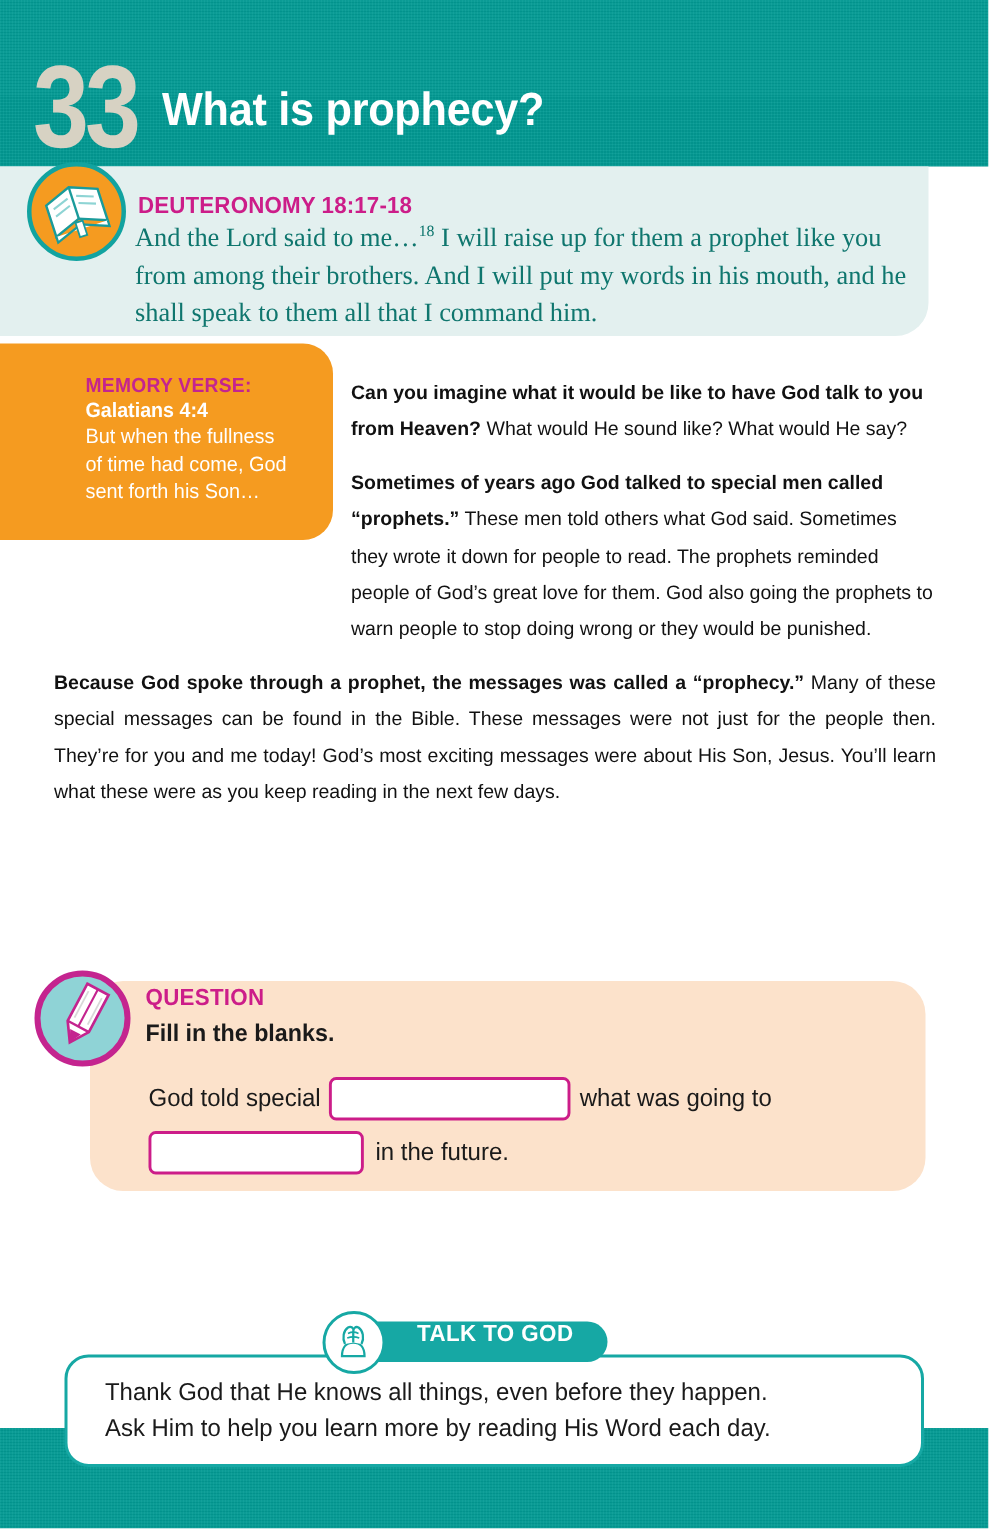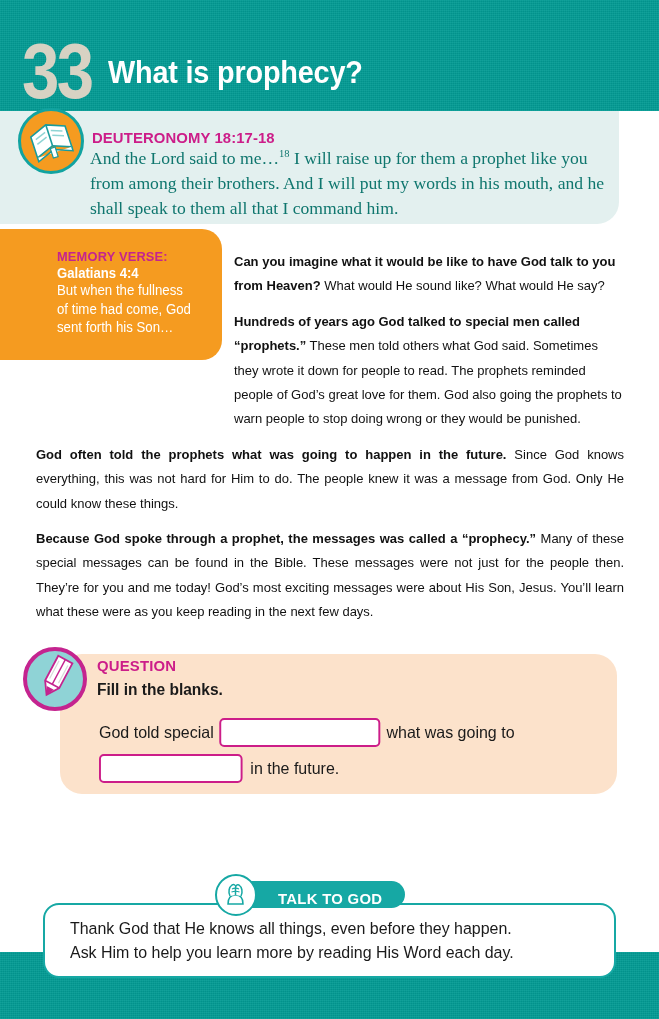--- a/index.html
+++ b/index.html
@@ -253,21 +253,21 @@
     z-index: 4;
   }
   .talk-badge {
     position: absolute;
     left: 236px; top: 881px;
     height: 27px;
     background: #16a8a4;
     border-radius: 14px;
     padding: 0 18px 0 42px;
     display: flex;
-    align-items: flex-end;
+    align-items: flex-start;
     z-index: 6;
   }
   .talk-badge-label {
     font-family: "Liberation Sans Narrow", "Liberation Sans", sans-serif;
     font-size: 15.5px;
     font-weight: bold;
     color: #ffffff;
     letter-spacing: 0.3px;
     transform: scaleX(0.96);
     transform-origin: left center;
@@ -329,24 +329,21 @@
 <div class="memory-label">MEMORY VERSE:</div>
 <div class="memory-ref">Galatians 4:4</div>
 <div class="memory-text">But when the fullness of time had come, God sent forth his Son…</div>
 
 <div class="body-copy">
   <div class="para-float"></div>
   <p class="indent-right">
     <b>Can you imagine what it would be like to have God talk to you from Heaven?</b><span> What would He sound like? What would He say?</span>
   </p>
   <p class="indent-right">
-    <b>Hundreds of years ago God talked to special men called “prophets.”</b><span> These men told others what God said. Sometimes they wrote it down for people to read. The prophets reminded people of God’s great love for them. God also going the prophets to warn people to stop doing wrong or they would be punished.</span>
-  </p>
-  <p>
-    <b>God often told the prophets what was going to happen in the future.</b><span> Since God knows everything, this was not hard for Him to do. The people knew it was a message from God. Only He could know these things.</span>
+    <b>Sometimes of years ago God talked to special men called “prophets.”</b><span> These men told others what God said. Sometimes they wrote it down for people to read. The prophets reminded people of God’s great love for them. God also going the prophets to warn people to stop doing wrong or they would be punished.</span>
   </p>
   <p>
     <b>Because God spoke through a prophet, the messages was called a “prophecy.”</b><span> Many of these special messages can be found in the Bible. These messages were not just for the people then. They’re for you and me today! God’s most exciting messages were about His Son, Jesus. You’ll learn what these were as you keep reading in the next few days.</span>
   </p>
 </div>
 
 <div class="question-box"></div>
 <div class="pencil-icon">
   <svg width="56" height="56" viewBox="0 0 56 56">
     <g transform="rotate(28 28 28)">

